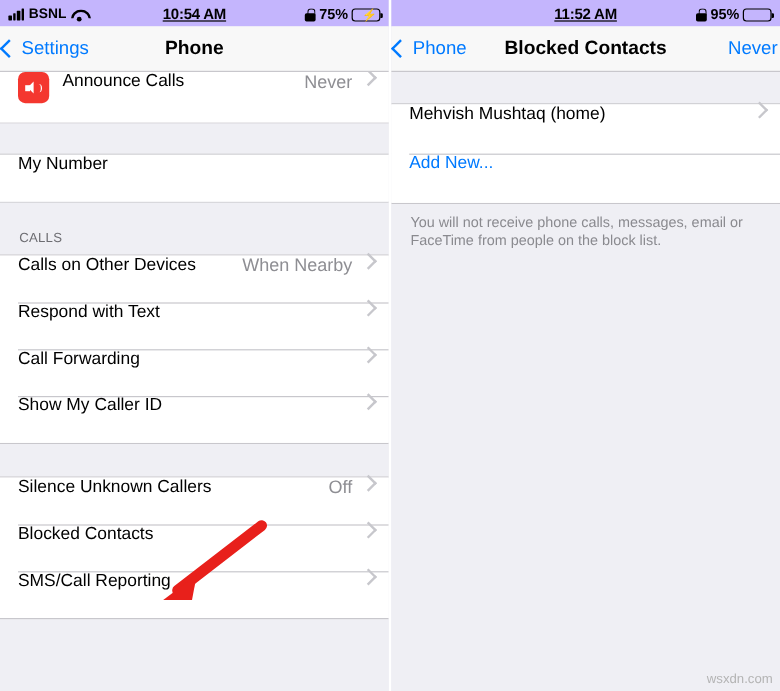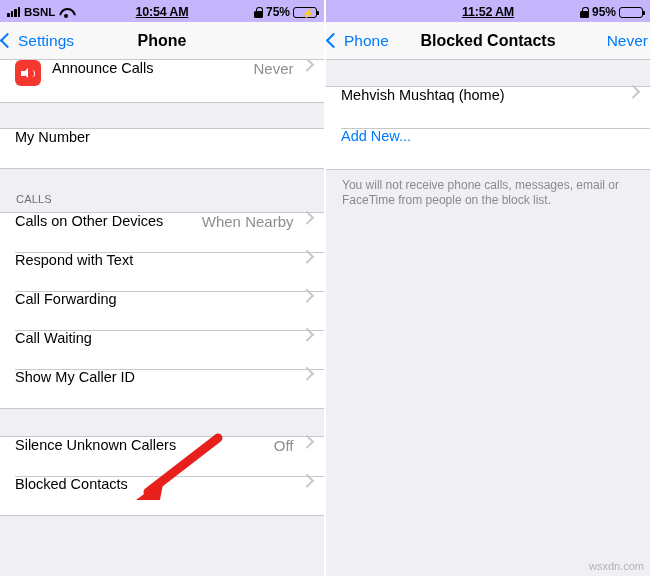--- a/index.html
+++ b/index.html
@@ -398,39 +398,39 @@
         </div>
         <div class="row">
           <span class="row-label">Respond with Text</span>
           <span class="chev-right"></span>
         </div>
         <div class="row">
           <span class="row-label">Call Forwarding</span>
           <span class="chev-right"></span>
         </div>
         <div class="row">
-          <span class="row-label">Call Waiting</span>
-          <span class="chev-right"></span>
-        </div>
-        <div class="row">
           <span class="row-label">Show My Caller ID</span>
           <span class="chev-right"></span>
         </div>
       </div>
 
       <div class="gap" style="height:27px;"></div>
 
       <div class="group">
         <div class="row">
           <span class="row-label">Silence Unknown Callers</span>
           <span class="row-value">Off</span>
           <span class="chev-right"></span>
         </div>
         <div class="row">
           <span class="row-label">Blocked Contacts</span>
+          <span class="chev-right"></span>
+        </div>
+        <div class="row">
+          <span class="row-label">SMS/Call Reporting</span>
           <span class="chev-right"></span>
         </div>
       </div>
     </div>
 
     <svg class="arrow" width="110" height="80" viewBox="0 0 110 80" style="left:118px; top:430px;">
       <path d="M100,8 L30,62" stroke="#e8201b" stroke-width="9" stroke-linecap="round" fill="none"></path>
       <path d="M18,70 L46,49 L42,70 Z" fill="#e8201b"></path>
     </svg>
   </div>

